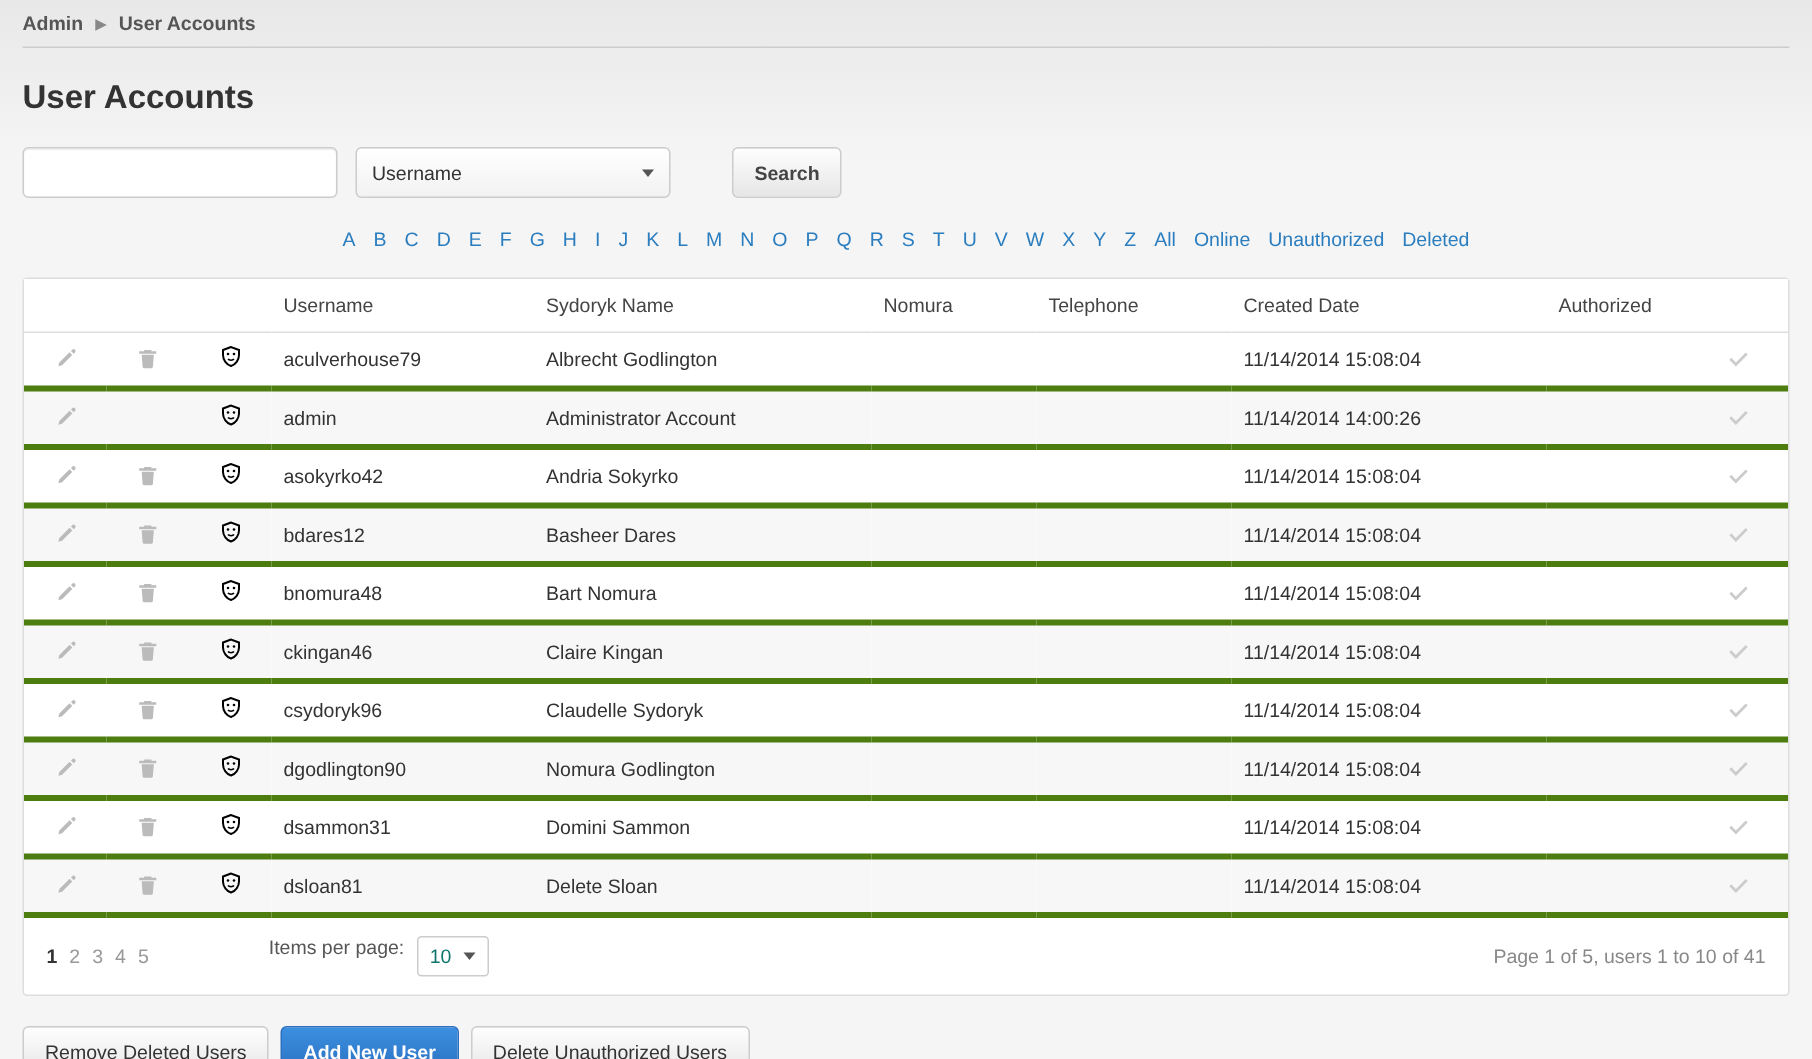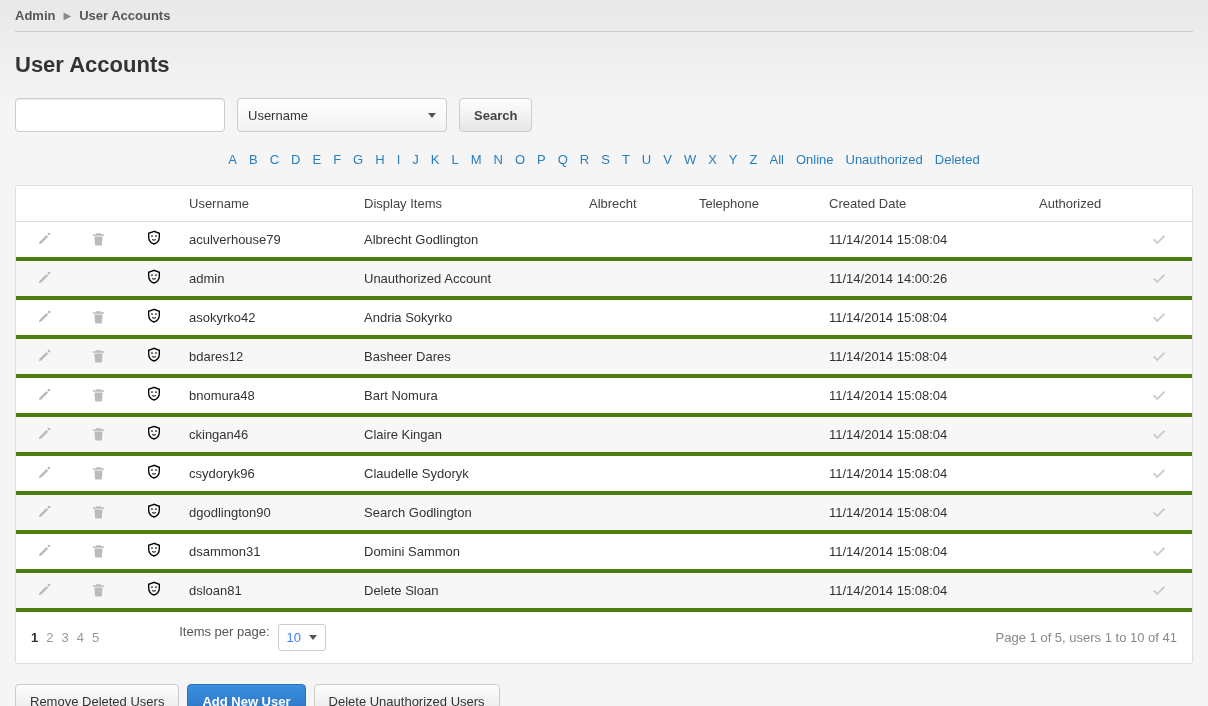--- a/index.html
+++ b/index.html
@@ -97,20 +97,21 @@
       background: linear-gradient(to bottom,#fefefe,#e6e6e6);
       font-size: 13px;
       cursor: pointer;
       color:#333;
       font-weight: 500;
     }
 
     .btn-search {
       font-weight: bold;
       color:#444;
+      margin-left:29px;
     }
 
     .btn-primary {
       background: linear-gradient(to bottom,#3b8fe0,#2b6fbf);
       border: 1px solid #2b6fbf;
       color: #fff;
       font-weight: bold;
     }
 
     .alpha-filter {
@@ -228,21 +229,21 @@
 
     .per-page-select {
       border:1px solid #ccc;
       border-radius:3px;
       padding:5px 8px;
       background:#fff;
       display:flex;
       align-items:center;
       gap:8px;
       cursor:pointer;
-      color:#3b82f6;
+      color:#0f766e;
       font-size:13px;
     }
 
     .action-buttons {
       display: flex;
       gap: 8px;
     }
   </style>
 </head>
 <body>
@@ -298,22 +299,22 @@
   </div>
 
 <div class="table-wrap">
   <table>
     <thead>
       <tr>
         <th class="action"></th>
         <th class="action"></th>
         <th class="action"></th>
         <th style="width:175px;">Username</th>
-        <th style="width:225px;">Display Items</th>
-        <th style="width:110px;">Albrecht</th>
+        <th style="width:225px;">Sydoryk Name</th>
+        <th style="width:110px;">Nomura</th>
         <th style="width:130px;">Telephone</th>
         <th style="width:210px;">Created Date</th>
         <th class="auth">Authorized</th>
       </tr>
     </thead>
     <tbody id="table-body">
         <tr>
           <td class="action"><span class="icon">
               <svg width="14" height="14" viewBox="0 0 16 16">
                 <path fill="#bbb" d="M12.9 1.1a1.5 1.5 0 0 1 2.1 2.1l-1.1 1.1-2.1-2.1 1.1-1.1zM10.7 3.3l2.1 2.1L5 13.2l-2.8.7.7-2.8 7.8-7.8z"></path>
@@ -352,21 +353,21 @@
           <td class="action"></td>
           <td class="action"><span class="icon">
               <svg width="16" height="16" viewBox="0 0 24 24">
                 <path fill="none" stroke="#000" stroke-width="2" d="M12 2 4 5v5c0 5 3.5 9.5 8 11 4.5-1.5 8-6 8-11V5l-8-3z"></path>
                 <circle cx="9" cy="9" r="1.3" fill="#000"></circle>
                 <circle cx="15" cy="9" r="1.3" fill="#000"></circle>
                 <path fill="none" stroke="#000" stroke-width="1.5" d="M9 14c1 1.5 5 1.5 6 0"></path>
               </svg>
             </span></td>
           <td>admin</td>
-          <td>Unauthorized Account</td>
+          <td>Administrator Account</td>
           <td></td>
           <td></td>
           <td>11/14/2014 14:00:26</td>
           <td class="auth"><span class="icon">
               <svg width="14" height="14" viewBox="0 0 16 16">
                 <path fill="#ccc" d="M13.5 3.5 6 11 2.5 7.5l-1.5 1.5L6 14l9-9z"></path>
               </svg>
             </span></td>
         </tr>
         <tr>
@@ -532,21 +533,21 @@
             </span></td>
           <td class="action"><span class="icon">
               <svg width="16" height="16" viewBox="0 0 24 24">
                 <path fill="none" stroke="#000" stroke-width="2" d="M12 2 4 5v5c0 5 3.5 9.5 8 11 4.5-1.5 8-6 8-11V5l-8-3z"></path>
                 <circle cx="9" cy="9" r="1.3" fill="#000"></circle>
                 <circle cx="15" cy="9" r="1.3" fill="#000"></circle>
                 <path fill="none" stroke="#000" stroke-width="1.5" d="M9 14c1 1.5 5 1.5 6 0"></path>
               </svg>
             </span></td>
           <td>dgodlington90</td>
-          <td>Search Godlington</td>
+          <td>Nomura Godlington</td>
           <td></td>
           <td></td>
           <td>11/14/2014 15:08:04</td>
           <td class="auth"><span class="icon">
               <svg width="14" height="14" viewBox="0 0 16 16">
                 <path fill="#ccc" d="M13.5 3.5 6 11 2.5 7.5l-1.5 1.5L6 14l9-9z"></path>
               </svg>
             </span></td>
         </tr>
         <tr>

